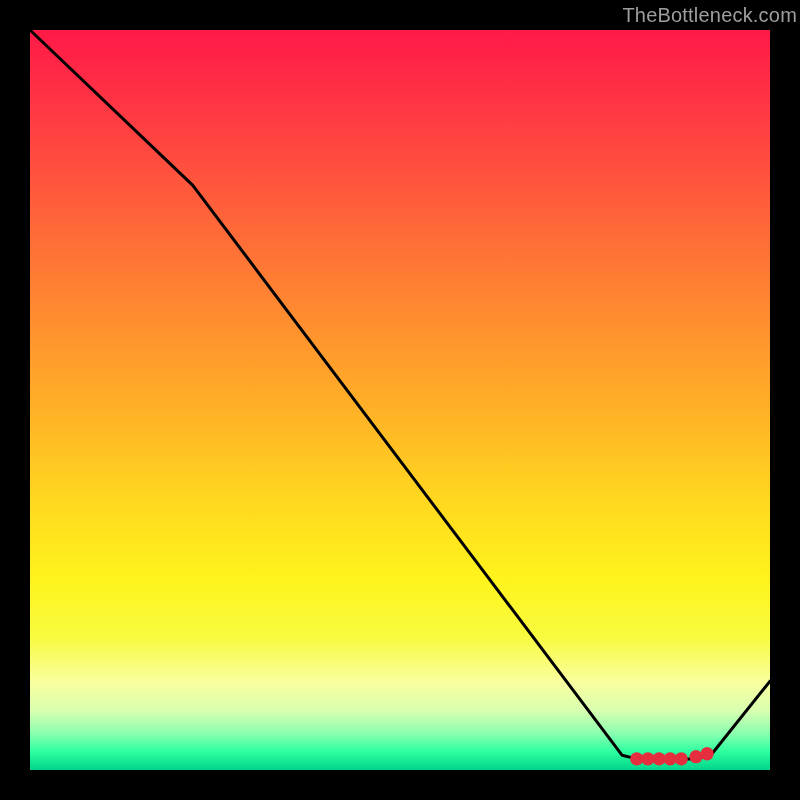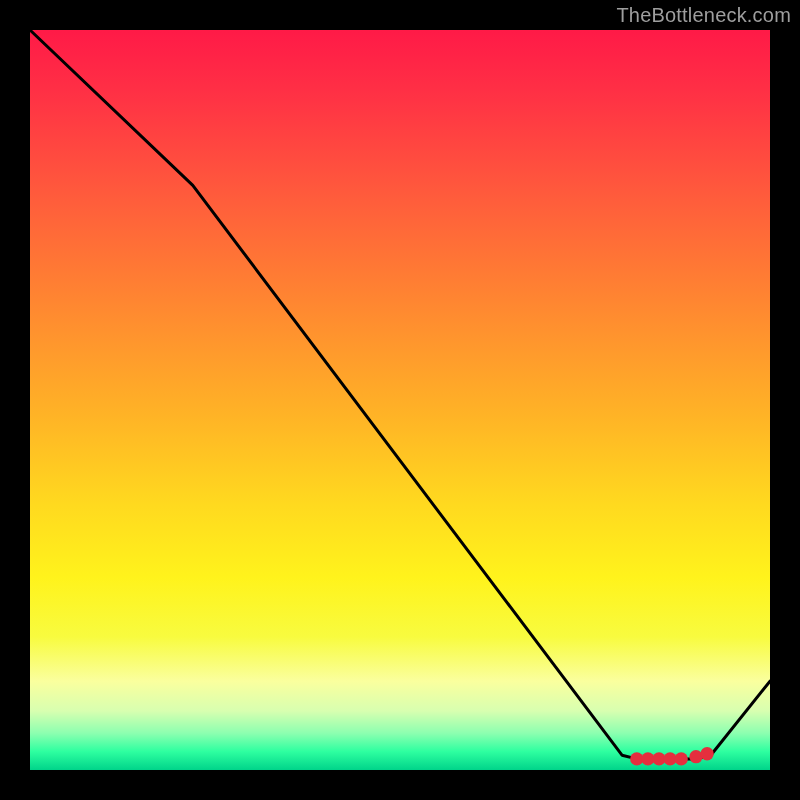--- a/index.html
+++ b/index.html
@@ -13,21 +13,21 @@
   }
   .frame {
     position: relative;
     width: 800px;
     height: 800px;
     background: #000;
   }
   .attribution {
     position: absolute;
     top: 4px;
-    right: 9px;
+    right: 3px;
     color: #9e9e9e;
     font-size: 20px;
     font-weight: 500;
     letter-spacing: 0.2px;
   }
   .plot-area {
     position: absolute;
     left: 30px;
     top: 30px;
     width: 740px;

